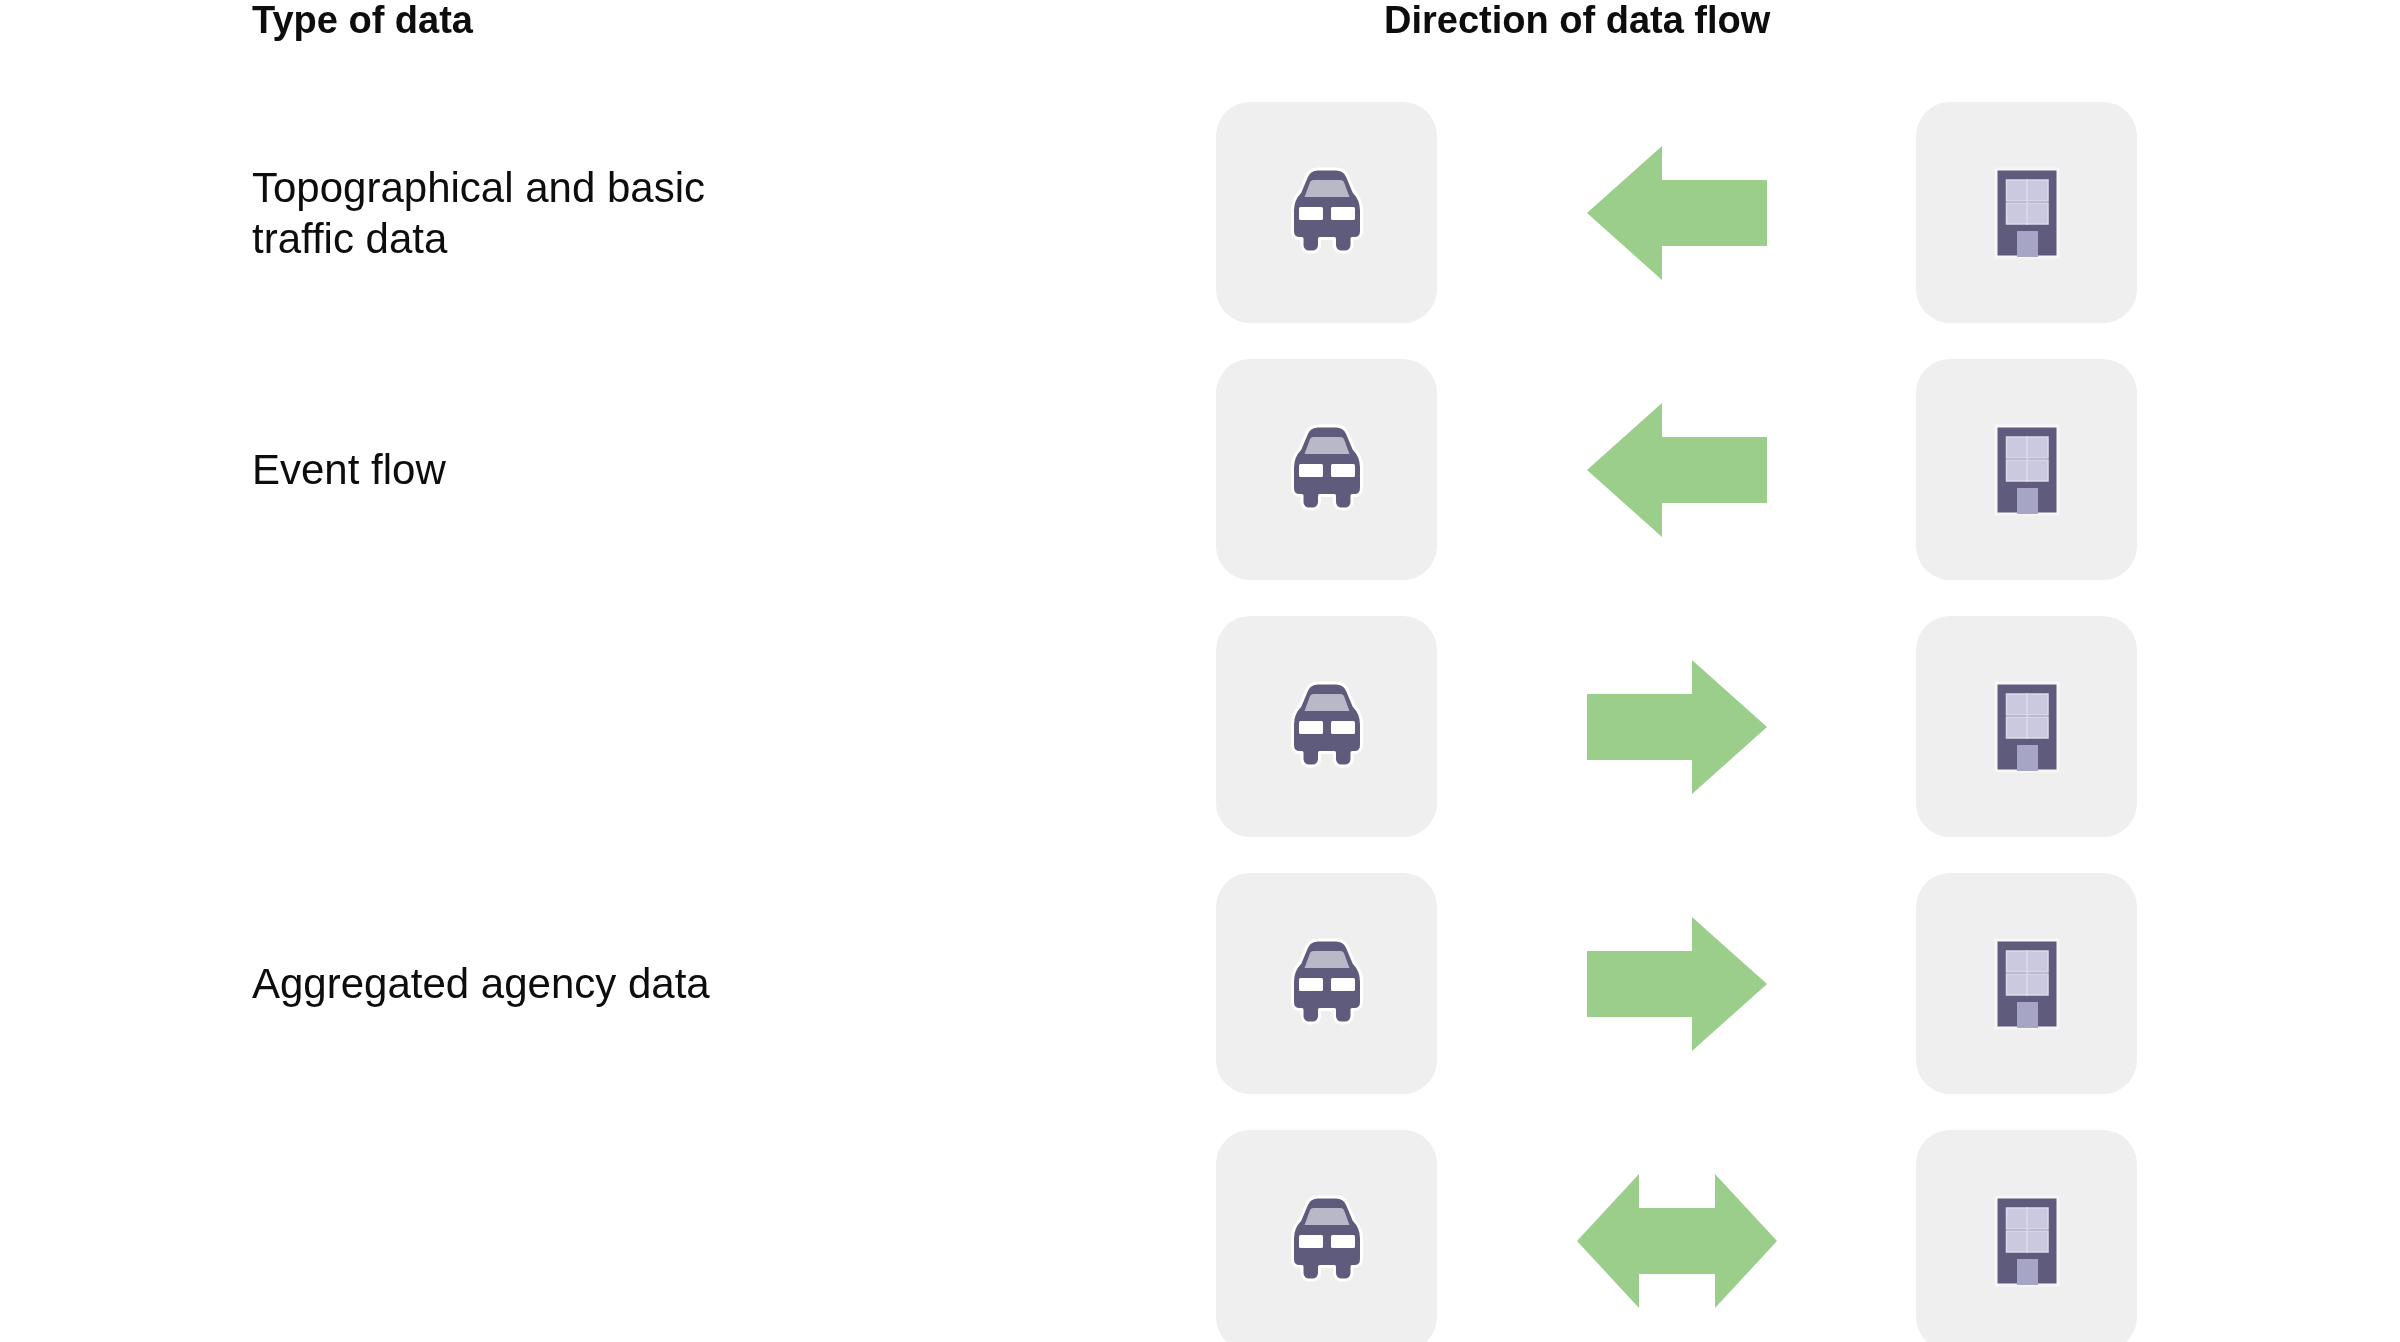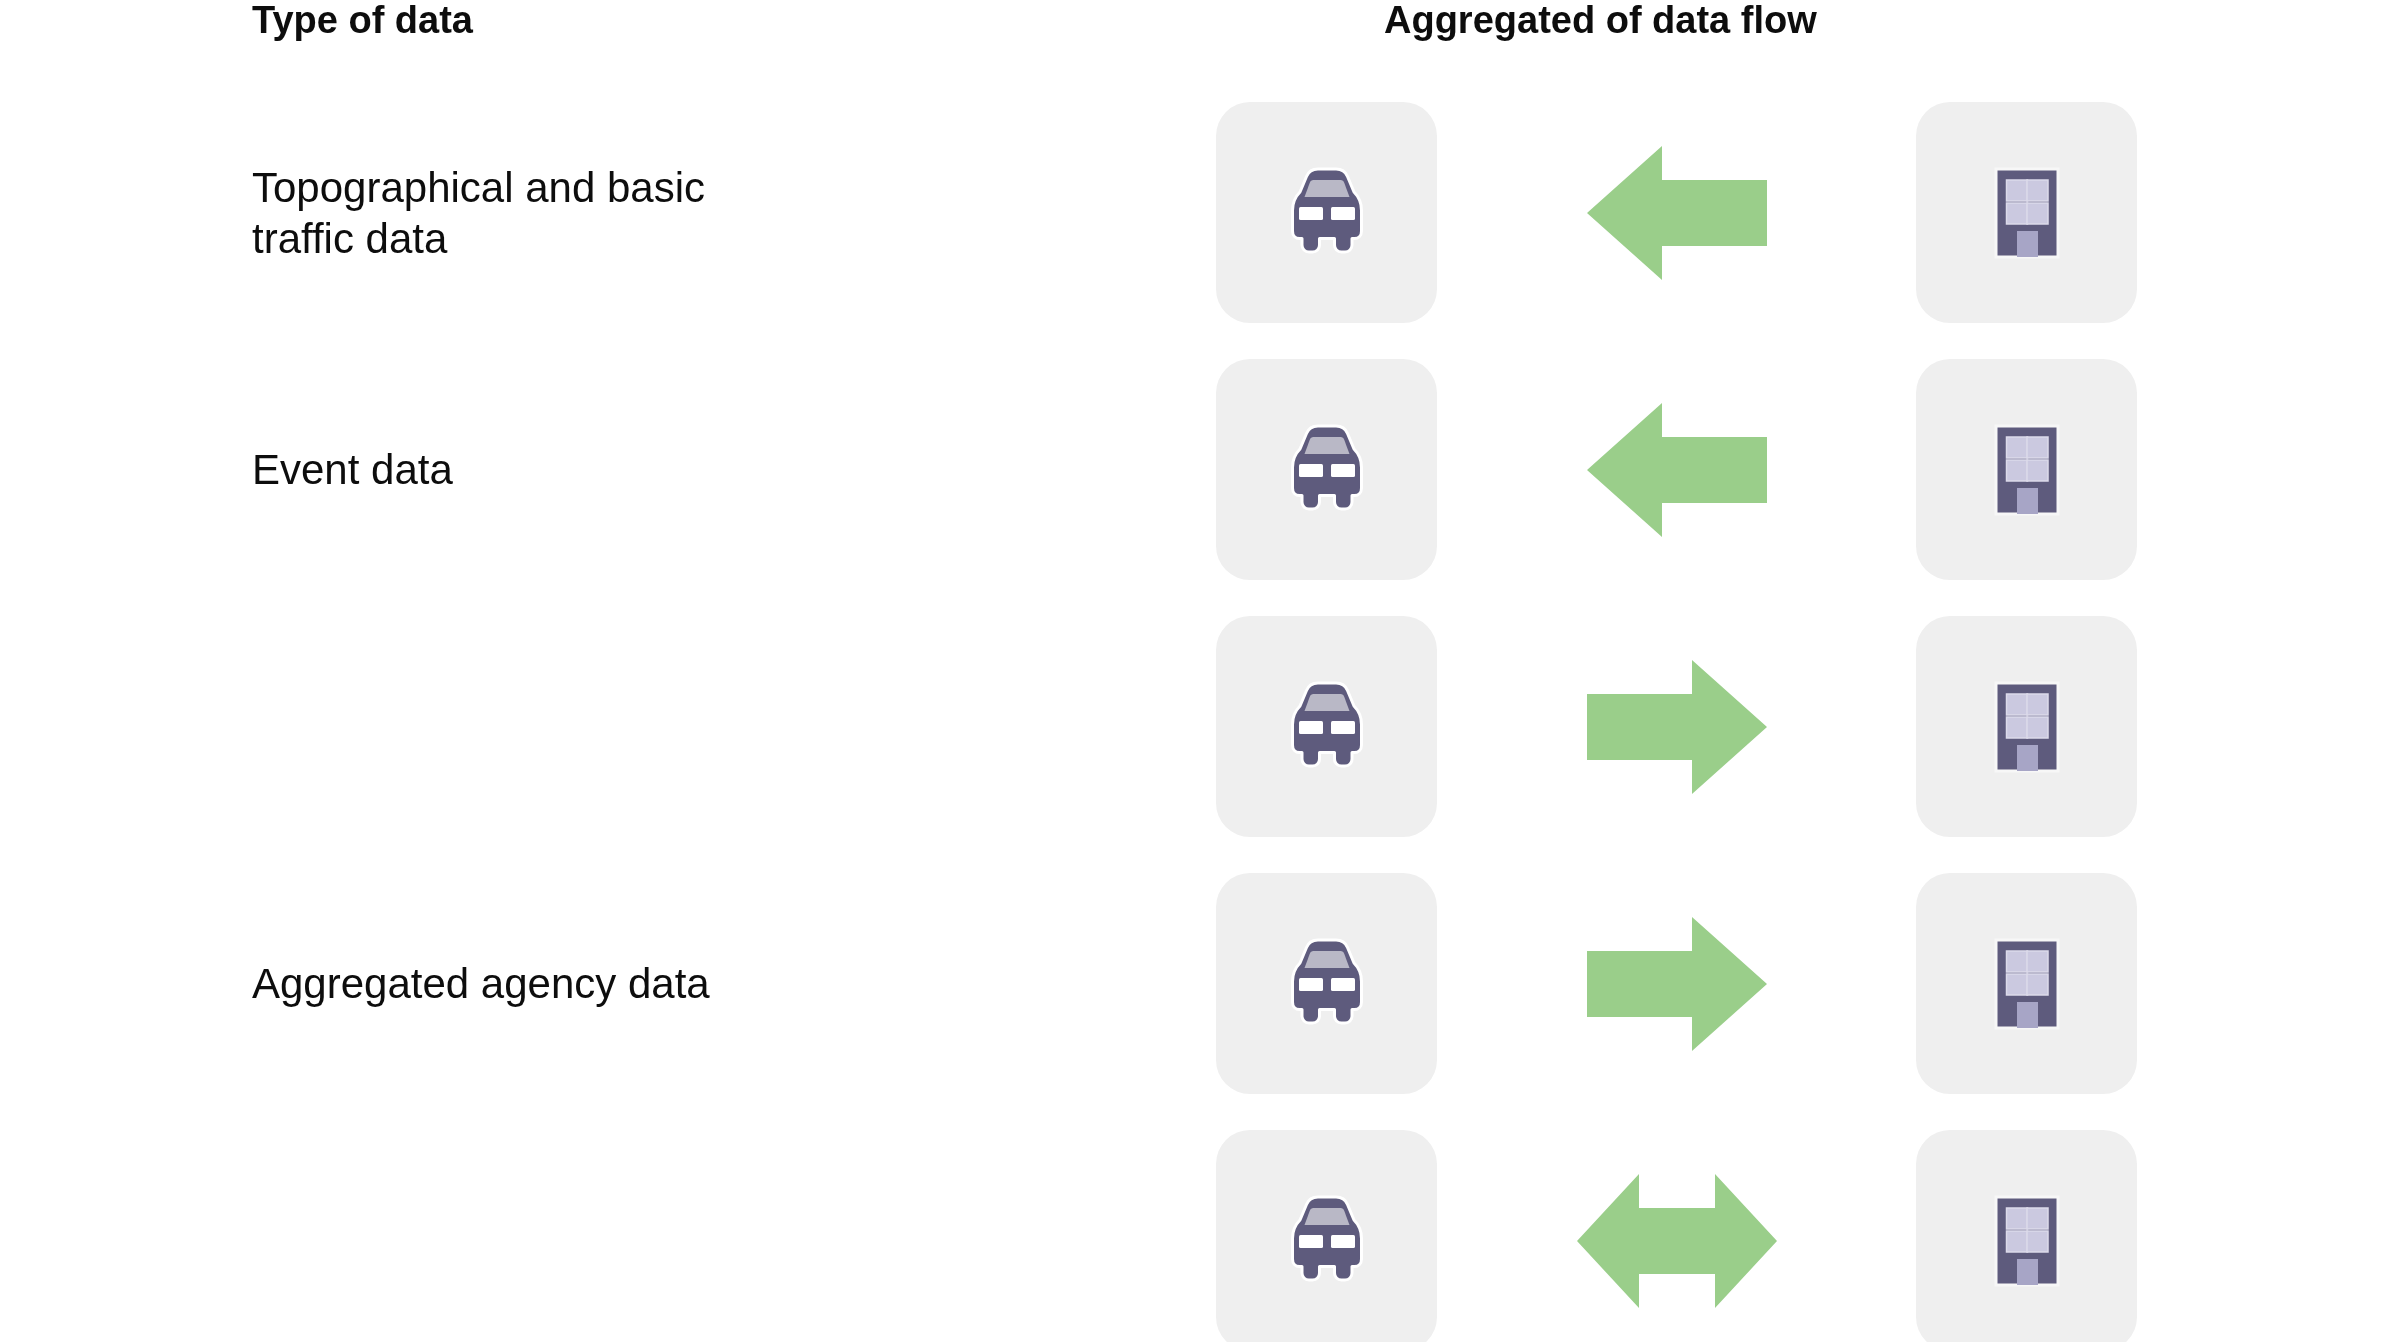--- a/index.html
+++ b/index.html
@@ -77,21 +77,21 @@
     align-items: center;
     justify-content: center;
   }
   .arrow-cell svg { display: block; overflow: visible; }
 </style>
 </head>
 <body>
 
 <div id="hdr-type" class="col-header">Type of data</div>
 
-<div id="hdr-flow" class="col-header">Aggregated of data flow</div>
+<div id="hdr-flow" class="col-header">Direction of data flow</div>
 
 <div id="rows-container">
     <div class="row" style="top: 102px;">
       <div class="row-label">Topographical and basic
 traffic data</div>
       <div class="tile tile-car">
         <span>
   <svg width="132" height="132" viewBox="0 0 132 132">
     <g>
 
@@ -126,21 +126,21 @@
     <rect x="45.5" y="33" width="21" height="21" fill="#CBC9E0" stroke="#DCDAEA" stroke-width="1.5"></rect>
     <rect x="66" y="33" width="21" height="21" fill="#CBC9E0" stroke="#DCDAEA" stroke-width="1.5"></rect>
     <rect x="45.5" y="56" width="21" height="21" fill="#CBC9E0" stroke="#DCDAEA" stroke-width="1.5"></rect>
     <rect x="66" y="56" width="21" height="21" fill="#CBC9E0" stroke="#DCDAEA" stroke-width="1.5"></rect>
     <rect x="56" y="84" width="21" height="26" fill="#A7A5C6"></rect>
   </svg>
         </span>
       </div>
     </div>
     <div class="row" style="top: 359px;">
-      <div class="row-label">Event data</div>
+      <div class="row-label">Event flow</div>
       <div class="tile tile-car">
         <span>
   <svg width="132" height="132" viewBox="0 0 132 132">
     <g>
 
       <path d="M31.5 63.5 C31.5 56 35 49 39 45 L45.5 29.5 C47.5 24.5 51.5 22 57 22 L75 22
                C80.5 22 84.5 24.5 86.5 29.5 L93 45 C97 49 100.5 56 100.5 63.5
                L100.5 84 C100.5 88.5 97.5 91.5 93.5 91.5 L91 91.5 L91 98
                C91 102 88 105 84 105 L80.5 105 C76.5 105 73.5 102 73.5 98 L73.5 91.5
                L58.5 91.5 L58.5 98 C58.5 102 55.5 105 51.5 105 L48 105

